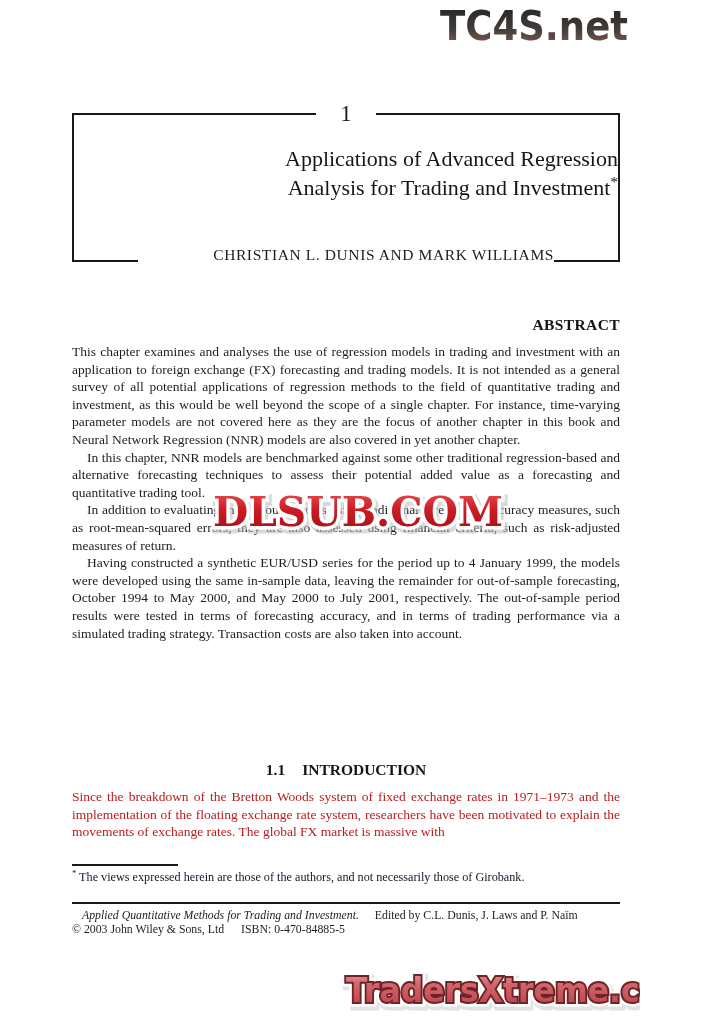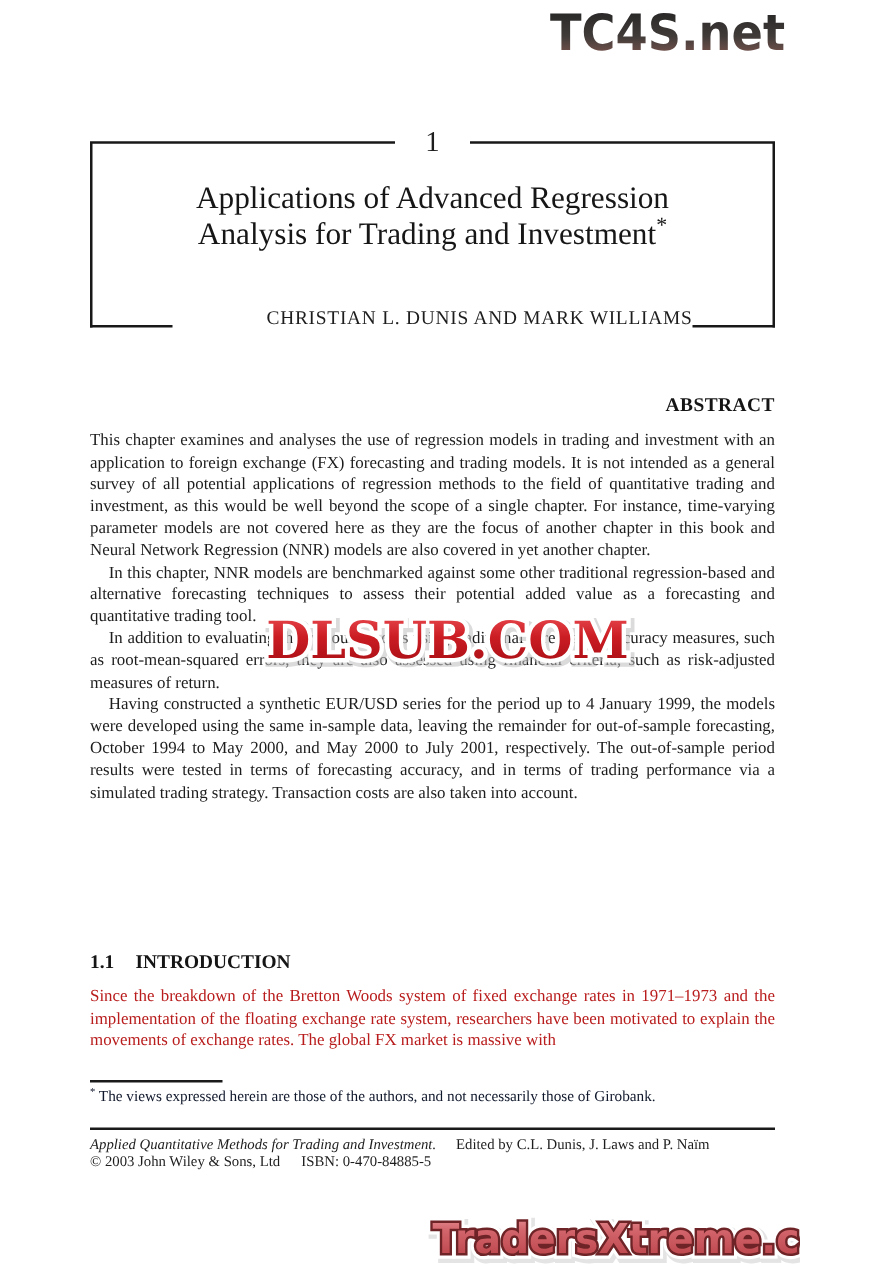--- a/index.html
+++ b/index.html
@@ -60,22 +60,22 @@
     padding: 0 24px;
     font-size: 23px;
     line-height: 28px;
     color: #1d1d1d;
   }
   .chapter-title {
     position: absolute;
     top: 30px;
     left: 0;
     right: 0;
-    text-align: center;
-    font-size: 25px;
+    text-align: right;
+    font-size: 22px;
     line-height: 29px;
     color: #161616;
   }
   .box-bottom {
     position: absolute;
     bottom: 0;
     left: -2px;
     right: -2px;
     display: flex;
     align-items: flex-end;
@@ -122,21 +122,21 @@
     hyphens: none;
   }
   .abstract-body p.indent { text-indent: 15px; }
 
   
   .intro-heading {
     position: absolute;
     top: 761px;
     left: 0;
     width: 548px;
-    text-align: left;
+    text-align: center;
     font-weight: bold;
     font-size: 15.5px;
     color: #151515;
   }
   .intro-heading .sec-num { margin-right: 17px; }
   .intro-paragraph {
     position: absolute;
     top: 788px;
     left: 0;
     width: 548px;
@@ -179,21 +179,21 @@
   }
   .imprint {
     position: absolute;
     top: 909px;
     left: 0;
     width: 548px;
     font-size: 11.8px;
     line-height: 13.6px;
     color: #1d1d1d;
   }
-  .imprint .book-title { font-style: italic; }
+  .imprint .book-title { font-style: italic; margin-left: 10px; }
   .imprint .editors { margin-left: 13px; }
   .imprint .isbn { margin-left: 14px; }
 
   
   .wm-center {
     position: absolute;
     left: 203px;
     top: 480px;
   }
   .wm-bottom {

